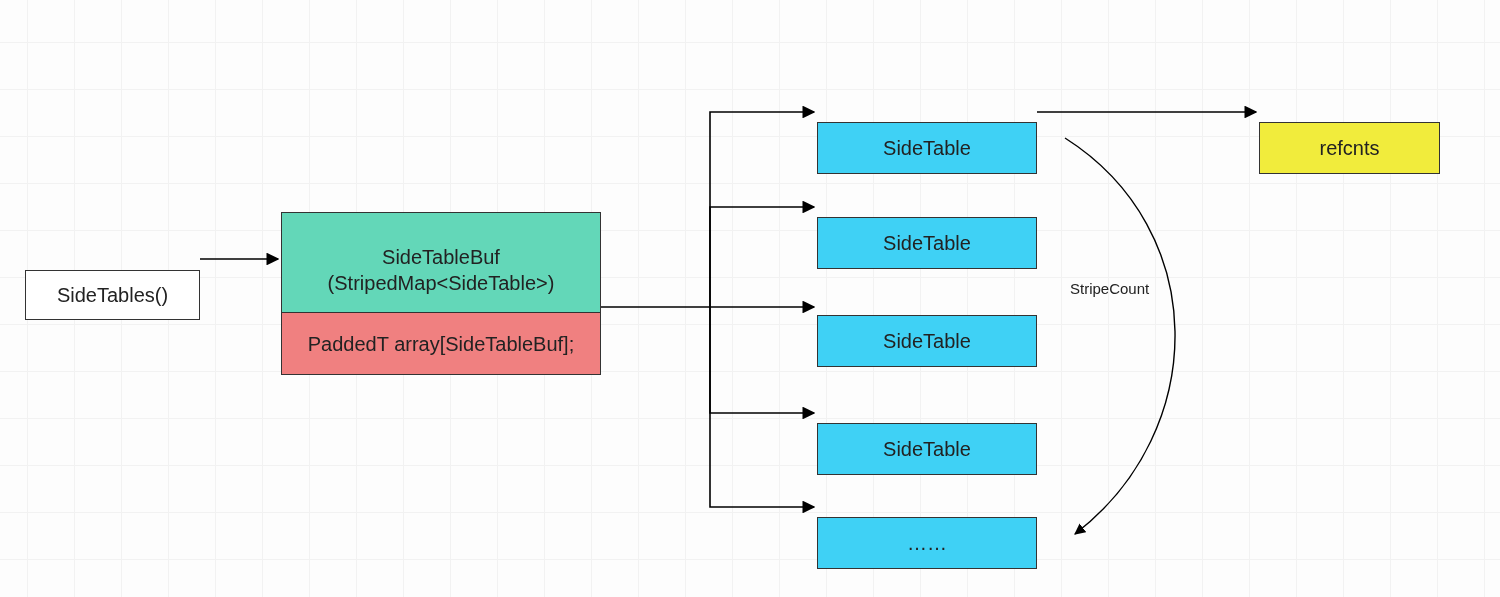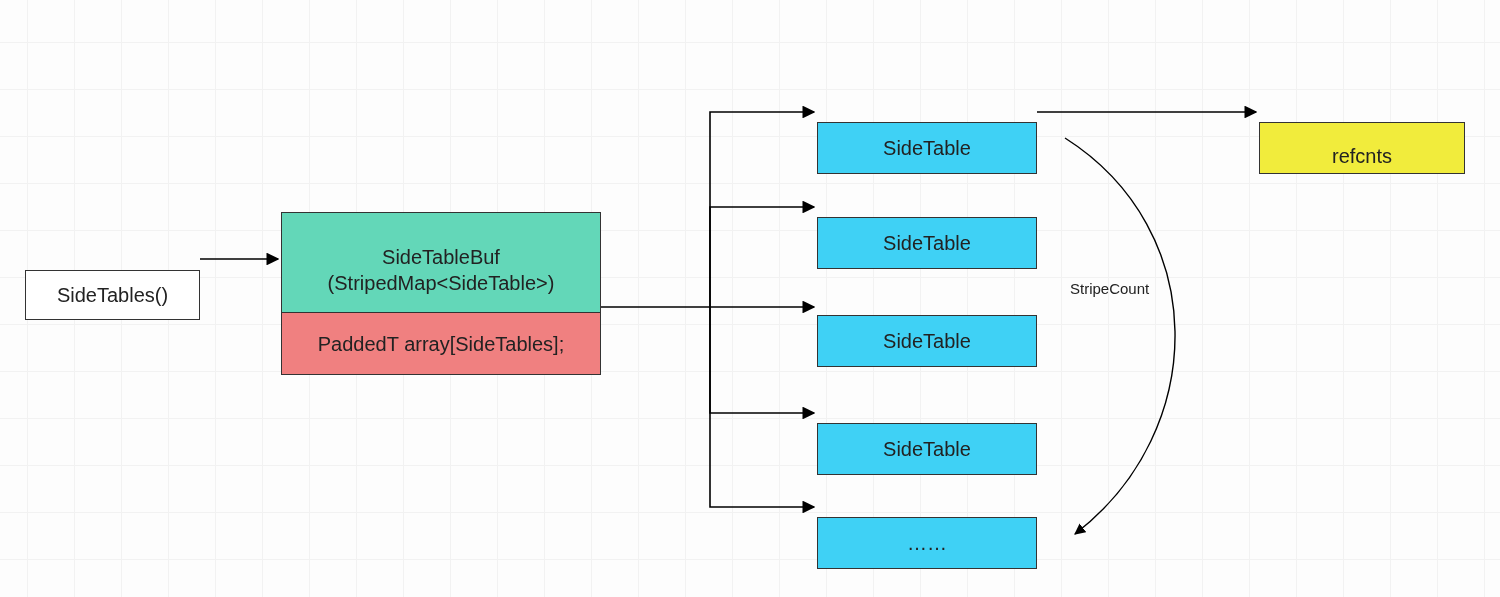--- a/index.html
+++ b/index.html
@@ -57,21 +57,21 @@
 <div class="node white" style="left:25px; top:234px; width:175px; height:50px;">
   <span>SideTables()</span>
 </div>
 
 <div class="node teal" style="left:281px; top:176px; width:320px; height:116px;">
   <span><span>SideTableBuf</span>
 <span>(StripedMap&lt;SideTable&gt;)</span></span>
 </div>
 
 <div class="node coral" style="left:281px; top:276px; width:320px; height:63px;">
-  <span>PaddedT array[SideTables];</span>
+  <span>PaddedT array[SideTableBuf];</span>
 </div>
 
 <div class="node cyan" style="left:817px; top:86px; width:220px; height:52px;">
   <span>SideTable</span>
 </div>
 
 <div class="node cyan" style="left:817px; top:181px; width:220px; height:52px;">
   <span>SideTable</span>
 </div>
 
@@ -80,21 +80,21 @@
 </div>
 
 <div class="node cyan" style="left:817px; top:387px; width:220px; height:52px;">
   <span>SideTable</span>
 </div>
 
 <div class="node cyan" style="left:817px; top:481px; width:220px; height:52px;">
   <span>……</span>
 </div>
 
-<div class="node yellow" style="left:1259px; top:86px; width:206px; height:52px;align-items:flex-end;">
+<div class="node yellow" style="left:1259px; top:86px; width:181px; height:52px;">
   <span>refcnts</span>
 </div>
 
 <div style="position:absolute; left:1070px; top:280px; font-size:15px;">
   <span>StripeCount</span>
 </div>
 
 <svg class="edges">
   <defs>
     <marker id="arrow" viewBox="0 0 10 10" refX="9" refY="5" markerWidth="8" markerHeight="8" orient="auto-start-reverse">

